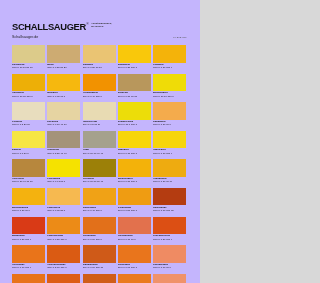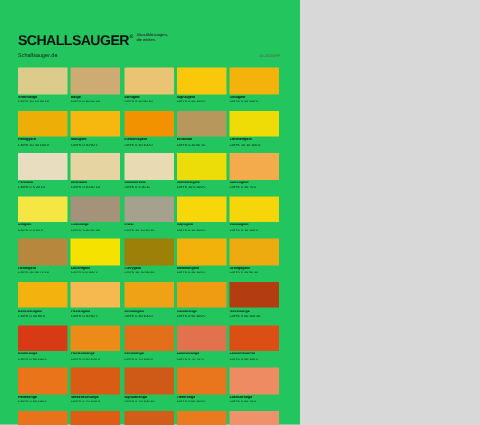--- a/index.html
+++ b/index.html
@@ -5,21 +5,21 @@
   html,body{margin:0;padding:0;}
   body{
     width:200px;height:283px;
     background:#d8d8d8;
     font-family:"Liberation Sans",sans-serif;
     overflow:hidden;
   }
   #page{
     position:absolute;left:0;top:0;
     width:200px;height:283px;
-    background:#22c55e;
+    background:#c4b5fd;
     box-sizing:border-box;
   }
   
   #header{
     position:absolute;left:0;top:0;width:200px;height:44px;
   }
   #logo-row{
     position:absolute;left:12px;top:21.5px;
     display:flex;align-items:flex-start;
   }

